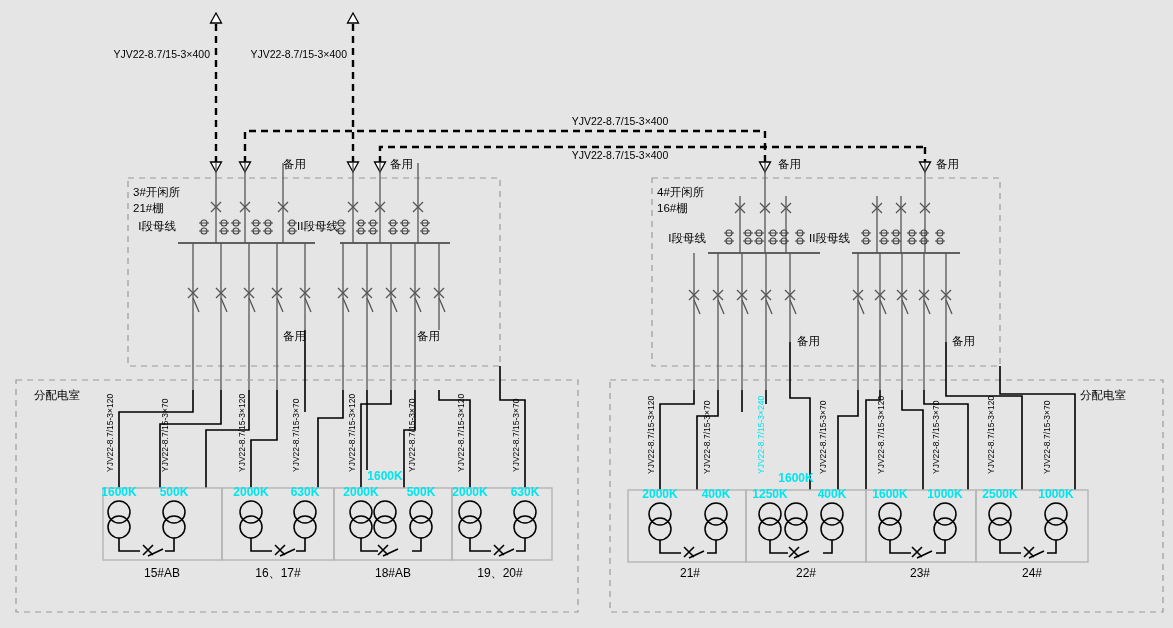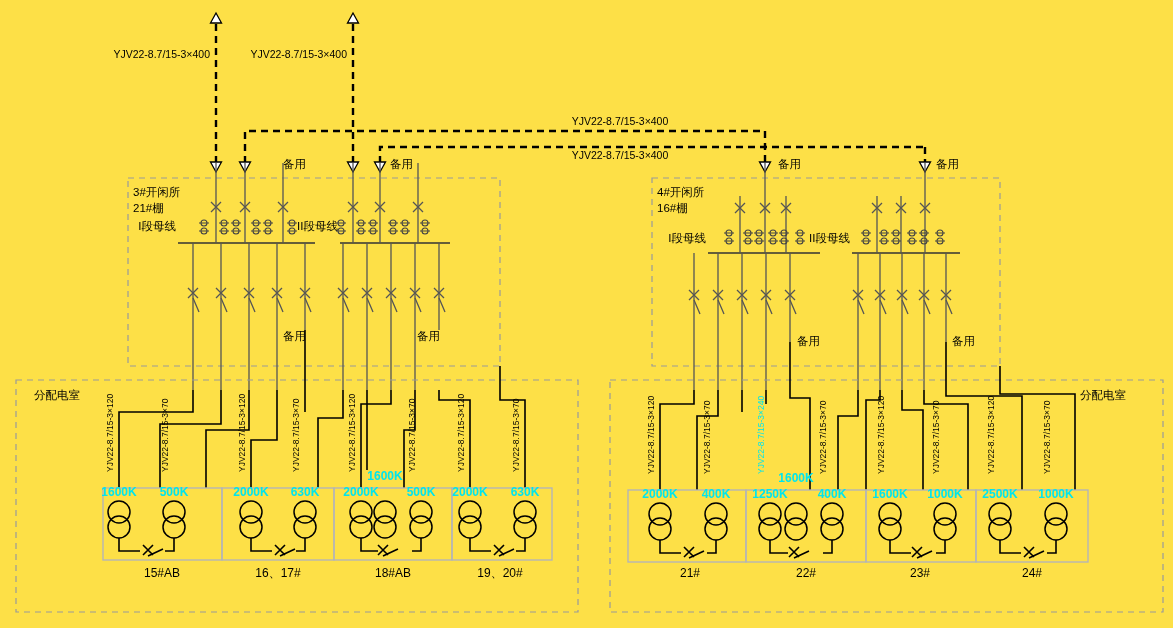--- a/index.html
+++ b/index.html
@@ -1,18 +1,18 @@
 <!DOCTYPE html>
 <html><head>
 <meta charset="utf-8">
 <title>Electrical Single Line Diagram</title>
 <style>
   html,body{margin:0;padding:0;background:#ffffff;}
   body{font-family:"Liberation Sans","DejaVu Sans",sans-serif;}
-  #stage{position:relative;width:1173px;height:628px;background:#fde047;overflow:hidden;}
+  #stage{position:relative;width:1173px;height:628px;background:#e5e5e5;overflow:hidden;}
   #stage svg{position:absolute;left:0;top:0;}
   text{font-family:"Liberation Sans","DejaVu Sans",sans-serif;fill:#000;}
   .lbl{font-size:10.5px;}
   .lbl-cn{font-size:11.5px;}
   .lbl-grp{font-size:12px;}
   .lbl-kva{font-size:12px;fill:#00e5ee;font-weight:bold;}
   .lbl-cable{font-size:8.5px;}
   .lbl-cable-cy{font-size:8.5px;fill:#00e5ee;}
   .wire{stroke:#333333;stroke-width:1.6;fill:none;}
   .wire-blk{stroke:#000000;stroke-width:1.6;fill:none;}

